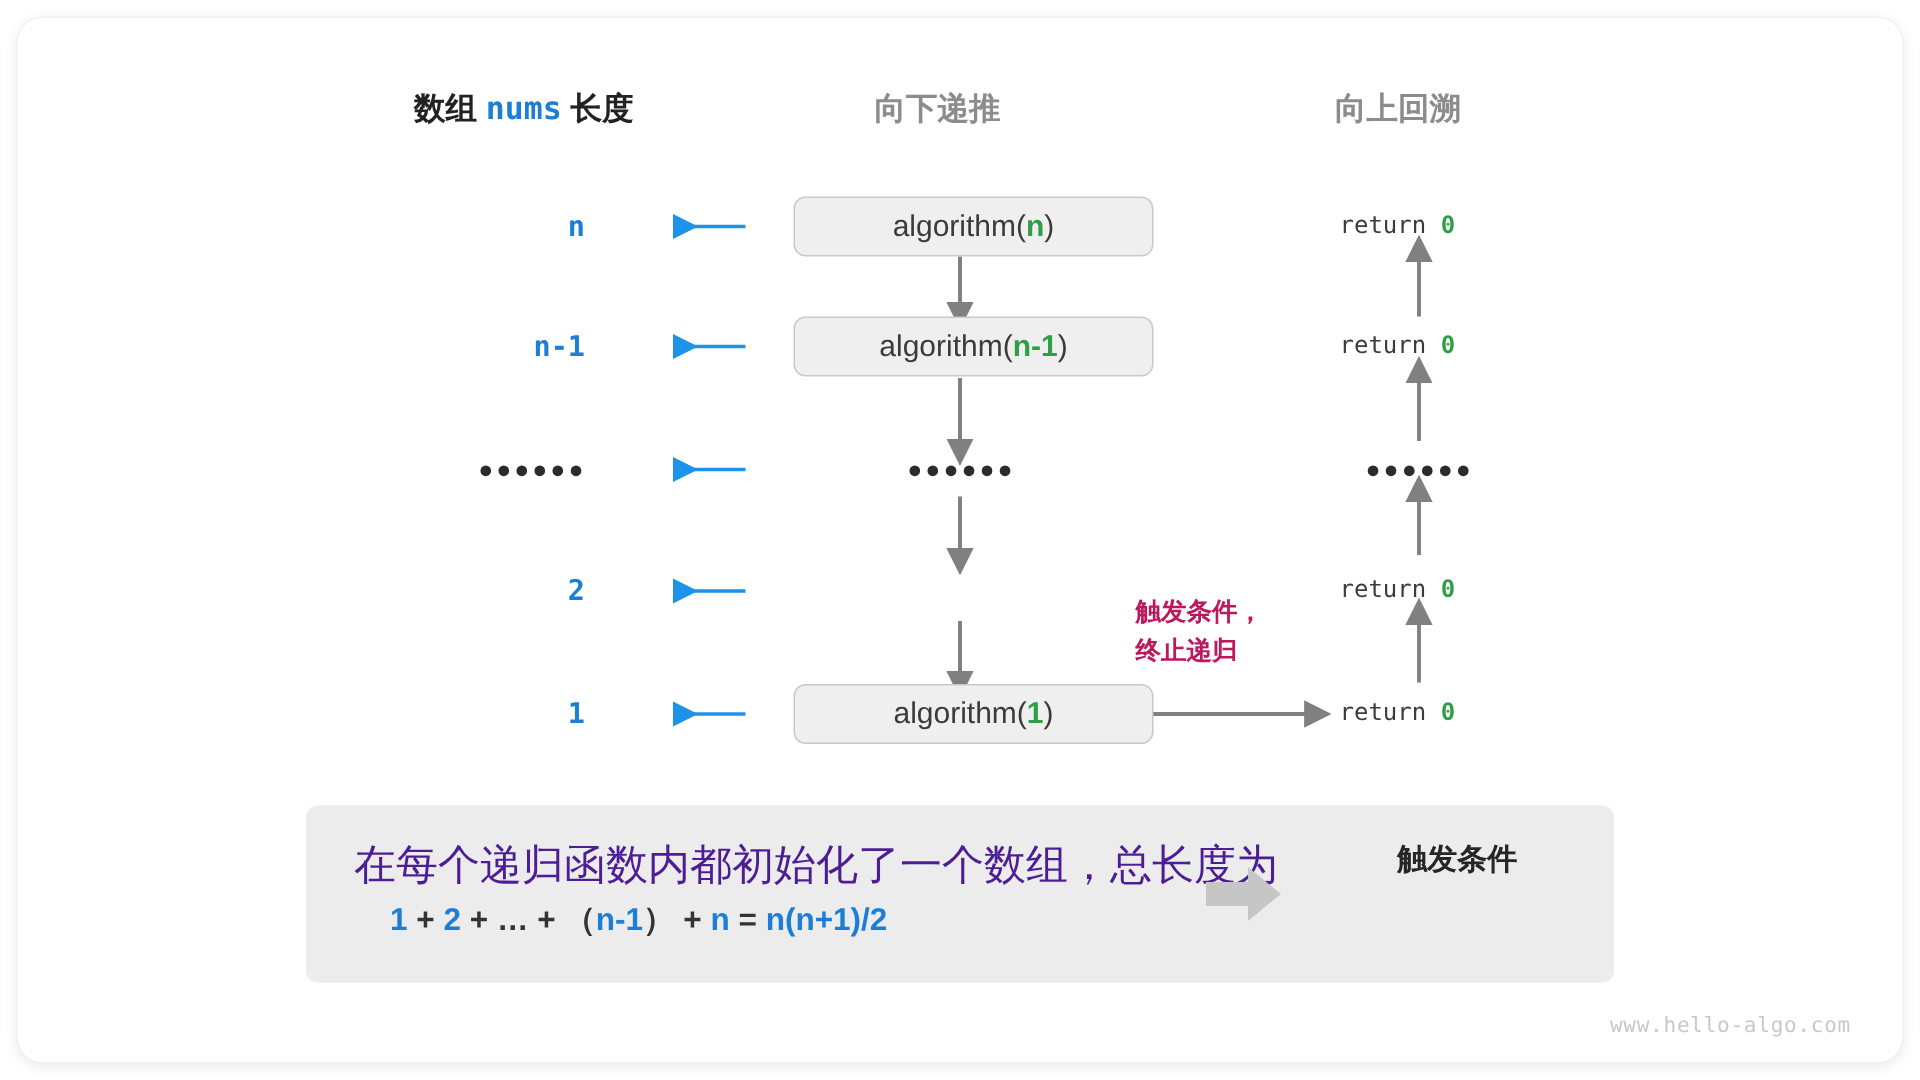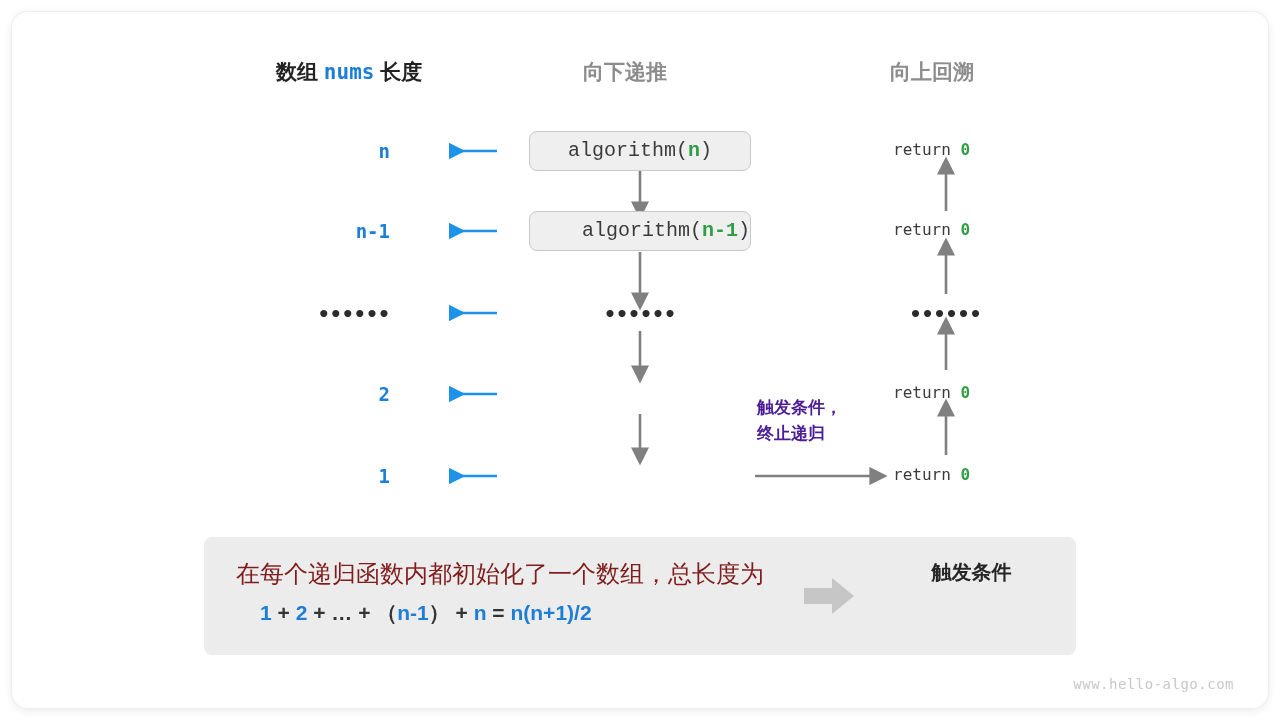--- a/index.html
+++ b/index.html
@@ -63,25 +63,25 @@
     color: #1c7ed6;
     text-align: right;
     white-space: nowrap;
   }
 
   
   .call-box {
     background: #efefef;
     border: 1.5px solid #c9c9c9;
     border-radius: 8px;
-    width: 222px;
+    width: 240px;
     height: 40px;
     line-height: 38px;
     text-align: center;
-    font-family: Liberation Mono, monospace;
+    font-family: Liberation Sans, sans-serif;
     font-size: 20px;
     color: #3b3b3b;
     box-sizing: border-box;
     white-space: nowrap;
   }
   .call-box .arg { color: #2f9e44; font-weight: bold; }
 
   
   .ret {
     font-family: "DejaVu Sans Mono", "Liberation Mono", monospace;
@@ -98,42 +98,42 @@
     font-weight: bold;
     color: #2b2b2b;
     letter-spacing: 0px;
     white-space: nowrap;
   }
 
   
   .note {
     font-weight: bold;
     font-size: 17px;
-    color: #4c1d95;
+    color: #be185d;
     line-height: 1.55;
     white-space: nowrap;
   }
 
   
   .summary {
     position: absolute;
     left: 204px;
     top: 537px;
     width: 872px;
     height: 118px;
     background: #ececec;
     border-radius: 8px;
     box-sizing: border-box;
   }
   .sum-line1 {
     position: absolute;
     left: 32px;
     top: 21px;
-    font-size: 24px;
-    color: #7f1d1d;
+    font-size: 28px;
+    color: #4c1d95;
     white-space: nowrap;
   }
   .sum-line2 {
     position: absolute;
     left: 56px;
     top: 62px;
     font-size: 21px;
     font-weight: bold;
     color: #333333;
     white-space: nowrap;
@@ -258,21 +258,21 @@
     <span>algorithm(</span><span class="arg">n</span><span>)</span>
   </div>
 
   <div class="abs ret" style="left:893px; top:140px;">
     <span>return</span>
     <span class="zero">0</span>
   </div>
 
   <div class="abs len-val" style="left:290px; top:220px; width:100px;">n-1</div>
 
-  <div class="abs call-box" style="left:529px; top:211px;text-align:right;">
+  <div class="abs call-box" style="left:529px; top:211px;">
     <span>algorithm(</span><span class="arg">n-1</span><span>)</span>
   </div>
 
   <div class="abs ret" style="left:893px; top:220px;">
     <span>return</span>
     <span class="zero">0</span>
   </div>
 
   <div class="abs dots" style="left:290px; top:302px; width:100px; text-align:right;">••••••</div>
 
@@ -283,20 +283,23 @@
   <div class="abs len-val" style="left:300px; top:383px; width:90px;">2</div>
 
 
   <div class="abs ret" style="left:893px; top:383px;">
     <span>return</span>
     <span class="zero">0</span>
   </div>
 
   <div class="abs len-val" style="left:300px; top:465px; width:90px;">1</div>
 
+  <div class="abs call-box" style="left:529px; top:456px;">
+    <span>algorithm(</span><span class="arg">1</span><span>)</span>
+  </div>
 
   <div class="abs ret" style="left:893px; top:465px;">
     <span>return</span>
     <span class="zero">0</span>
   </div>
 
   <div class="abs note" style="left:757px; top:395px;">
     <div>触发条件，</div>
     <div>终止递归</div>
   </div>

